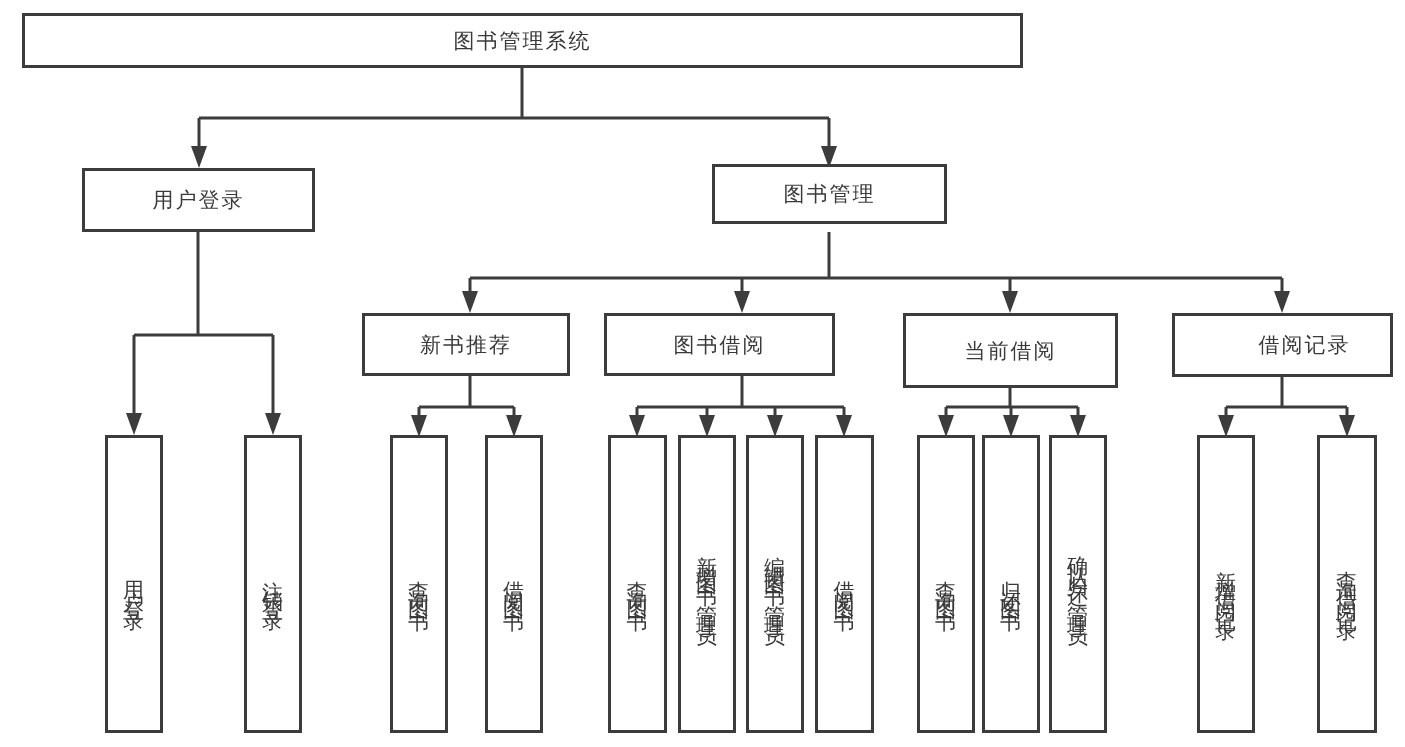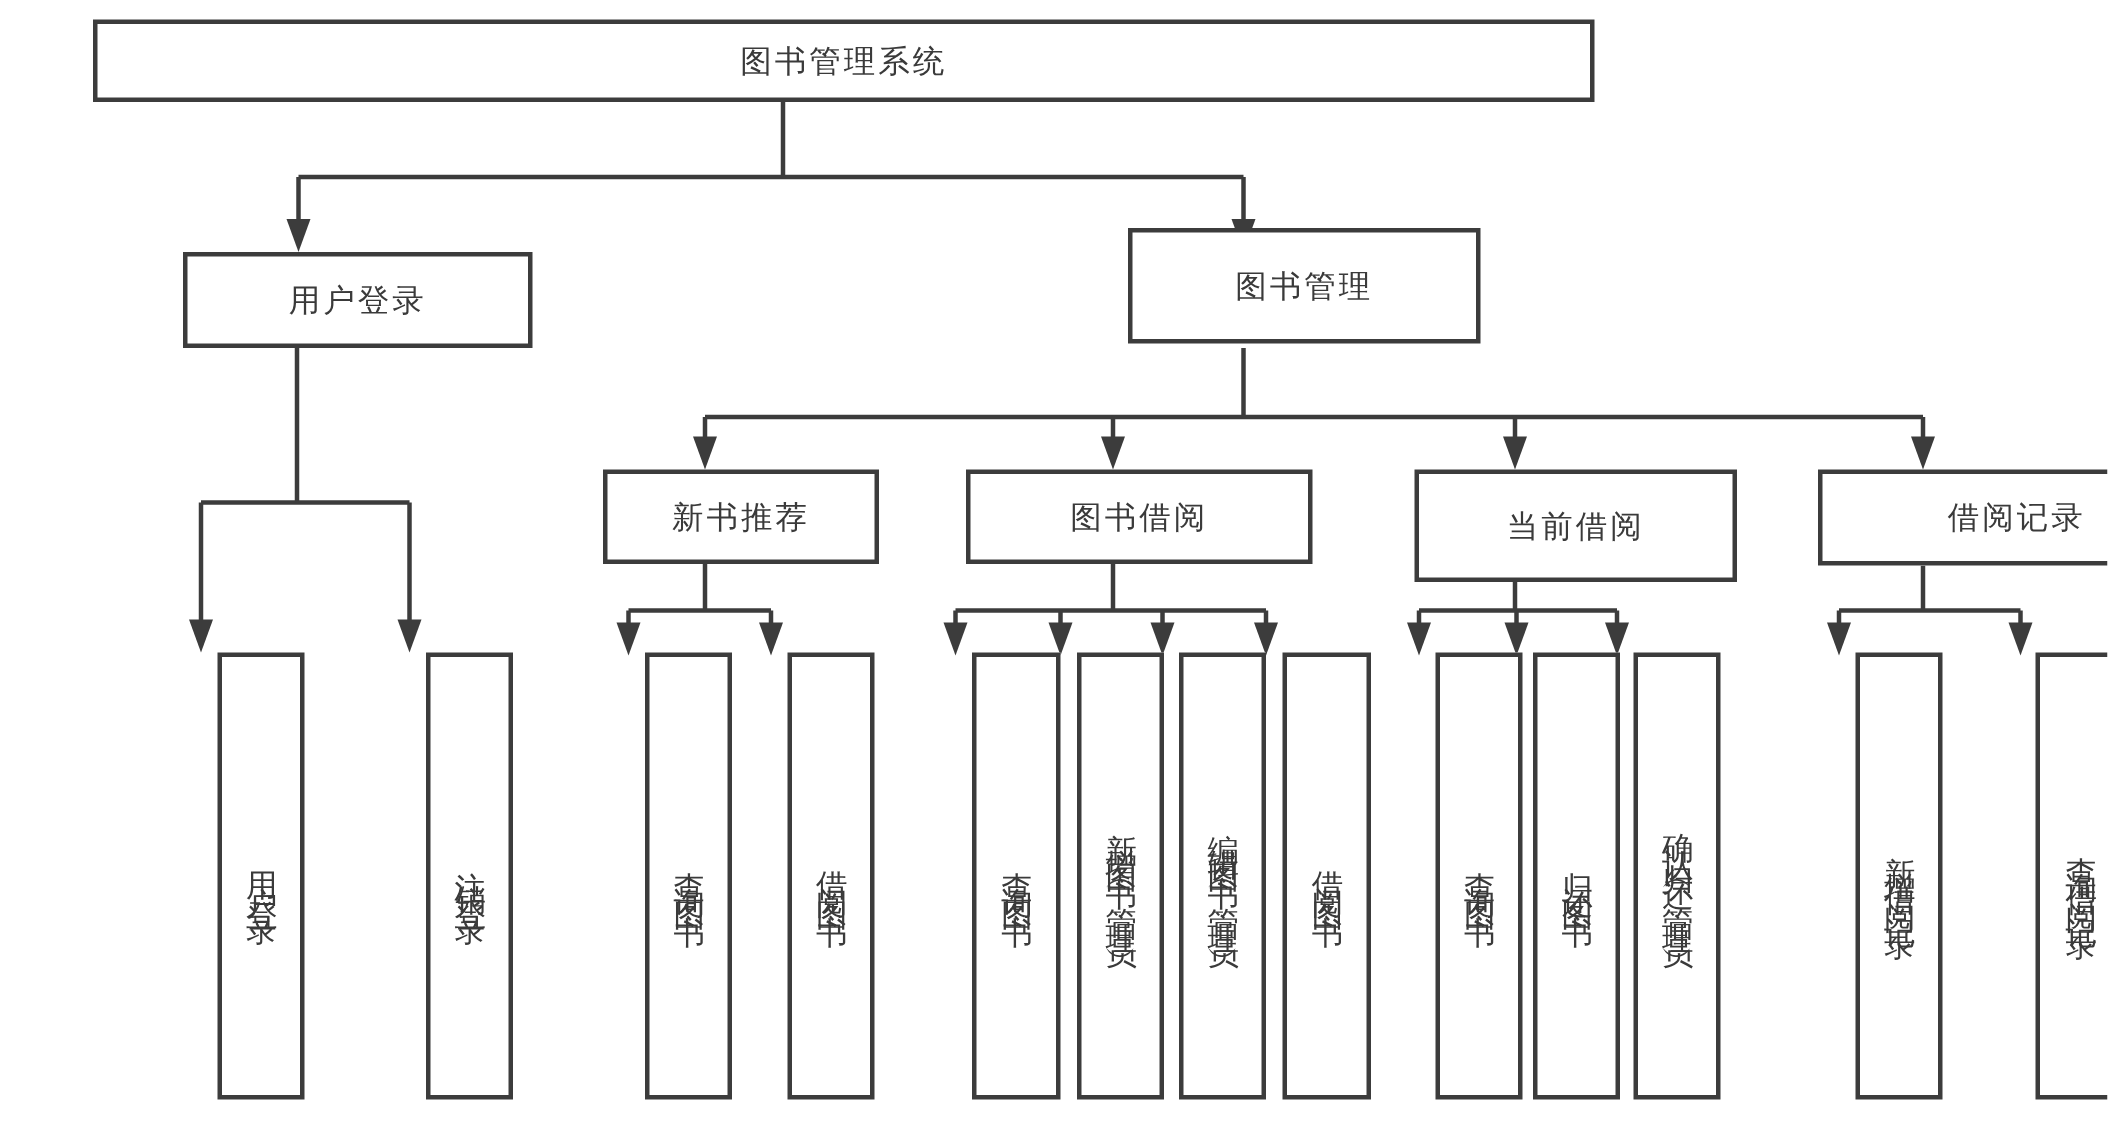--- a/index.html
+++ b/index.html
@@ -24,21 +24,20 @@
   }
   .node {
     position: absolute;
     box-sizing: border-box;
     border: 3px solid #3c3c3c;
     background: #ffffff;
     display: flex;
     align-items: center;
     justify-content: center;
     color: #3a3a3a;
-    margin-left: 40px;
   }
   .node.h .lbl {
     font-size: 21px;
     letter-spacing: 2px;
     white-space: nowrap;
   }
   .node.v .lbl {
     writing-mode: vertical-rl;
     text-orientation: mixed;
     font-size: 21px;
@@ -114,24 +113,24 @@
       <polygon points="1218,415 1234,415 1226,437" fill="#3c3c3c"></polygon>
       <polygon points="1339,415 1355,415 1347,437" fill="#3c3c3c"></polygon>
     </svg>
   <div id="nodes">
       <div class="node h" style="left: 22px; top: 13px; width: 1001px; height: 55px;">
         <span class="lbl">图书管理系统</span>
       </div>
       <div class="node h" style="left: 82px; top: 168px; width: 233px; height: 64px;">
         <span class="lbl">用户登录</span>
       </div>
-      <div class="node h" style="left: 712px; top: 152px; width: 235px; height: 77px;">
+      <div class="node h" style="left: 712px; top: 164px; width: 235px; height: 60px;">
         <span class="lbl">图书管理</span>
       </div>
-      <div class="node h" style="left: 362px; top: 313px; width: 184px; height: 63px; text-align: center;">
+      <div class="node h" style="left: 362px; top: 313px; width: 208px; height: 63px; text-align: center;">
         <span class="lbl">新书推荐</span>
       </div>
       <div class="node h" style="left: 604px; top: 313px; width: 231px; height: 63px;">
         <span class="lbl">图书借阅</span>
       </div>
       <div class="node h" style="left: 903px; top: 313px; width: 215px; height: 75px;">
         <span class="lbl">当前借阅</span>
       </div>
       <div class="node h" style="left: 1172px; top: 313px; width: 221px; height: 64px; padding-left: 44px;">
         <span class="lbl">借阅记录</span>

